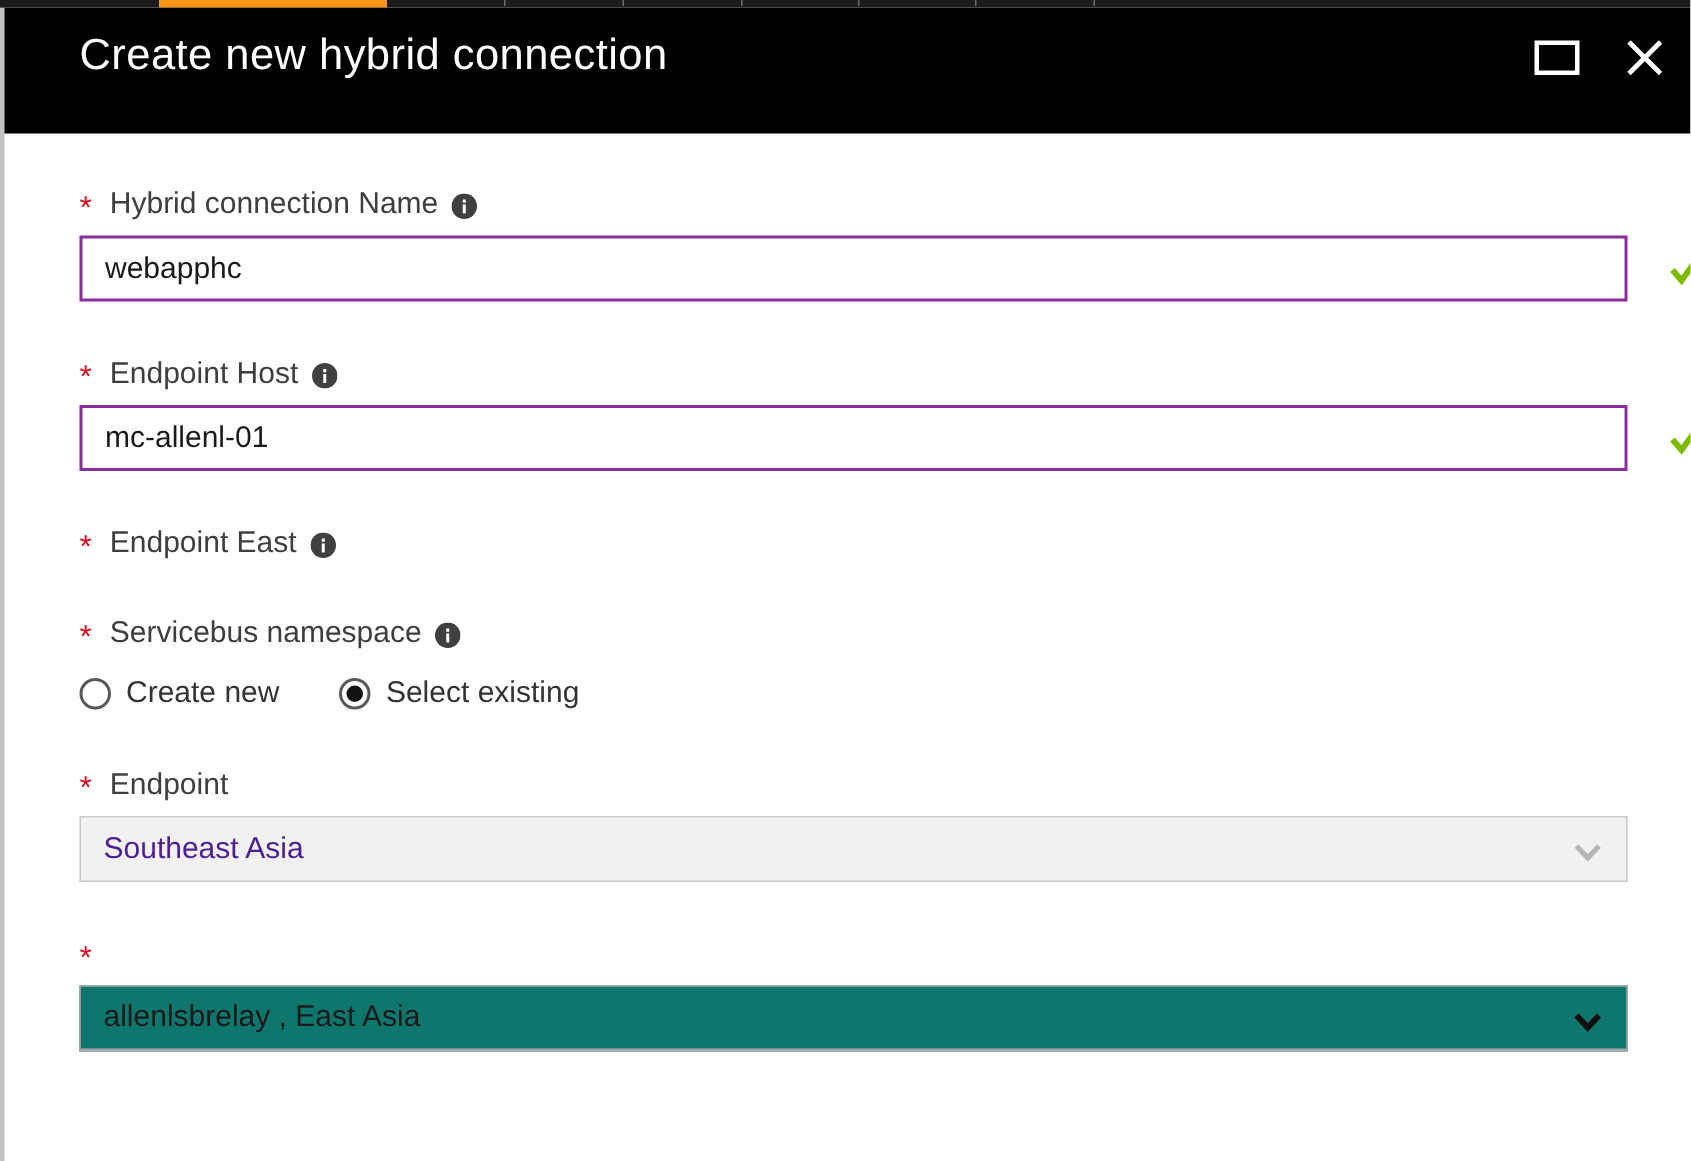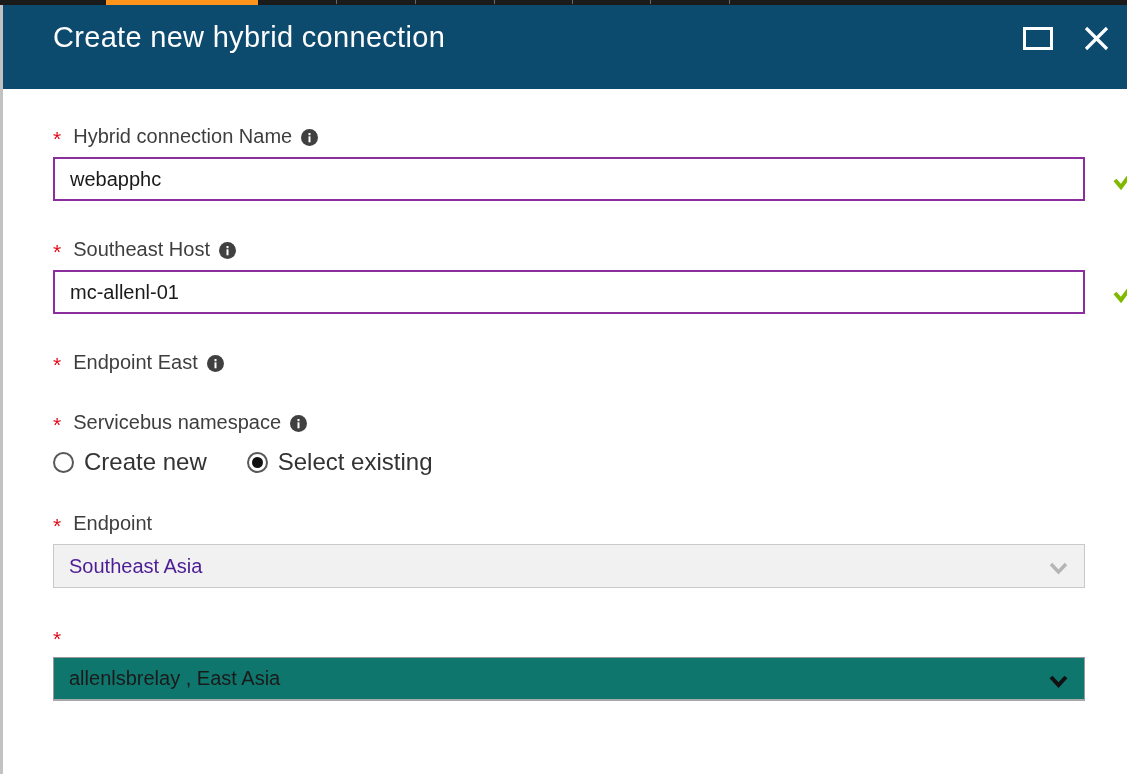--- a/index.html
+++ b/index.html
@@ -29,21 +29,21 @@
   .left-sliver {
     position: absolute; top: 5px; left: 0;
     width: 3px; height: 769px;
     background: #c2c2c2;
     z-index: 2;
   }
   
   .blade-header {
     position: absolute; top: 5px; left: 0;
     width: 1127px; height: 84px;
-    background: #0c4a6e;
+    background: #000000;
     z-index: 1;
   }
   .blade-title {
     position: absolute; left: 53px; top: 16px;
     color: #fdfdfd;
     font-size: 29px;
     font-weight: 300;
     letter-spacing: 0.3px;
   }
   .header-icons {
@@ -103,21 +103,21 @@
   .radio-circle {
     width: 21px; height: 21px;
     border: 2px solid #595959;
     border-radius: 50%;
     margin-right: 10px;
     display: flex; align-items: center; justify-content: center;
     background: #ffffff;
   }
   .radio-circle .dot { width: 11px; height: 11px; border-radius: 50%; background: transparent; }
   .radio-option.selected .radio-circle .dot { background: #111111; }
-  .radio-label { font-size: 24px; color: #333333; }
+  .radio-label { font-size: 20px; color: #333333; }
   
   .dropdown {
     position: relative;
     width: 1032px; height: 44px;
     border: 1px solid #999999;
     border-bottom-color: #a9a9a9;
     border-bottom-width: 2px;
     background: #0f766e;
     display: flex; align-items: center;
     padding: 0 46px 0 15px;
@@ -185,21 +185,21 @@
         <svg width="27" height="27" viewBox="0 0 27 27">
           <polyline points="5,14 11,21 22,6" fill="none" stroke="#7fba00" stroke-width="4"></polyline>
         </svg>
       </span>
     </div>
   </div>
 
   <div class="field-group">
     <div class="field-label">
       <span class="required-star">*</span>
-      <span>Southeast Host</span>
+      <span>Endpoint Host</span>
       <span class="info-icon">
         <svg width="17" height="17" viewBox="0 0 17 17">
           <circle cx="8.5" cy="8.5" r="8.5" fill="#404040"></circle>
           <rect x="7.5" y="4" width="2" height="2.2" fill="#ffffff"></rect>
           <rect x="7.5" y="7.3" width="2" height="6" fill="#ffffff"></rect>
         </svg>
       </span>
     </div>
     <div class="text-input-wrap">
       <input class="text-input" type="text" value="mc-allenl-01" style="">

